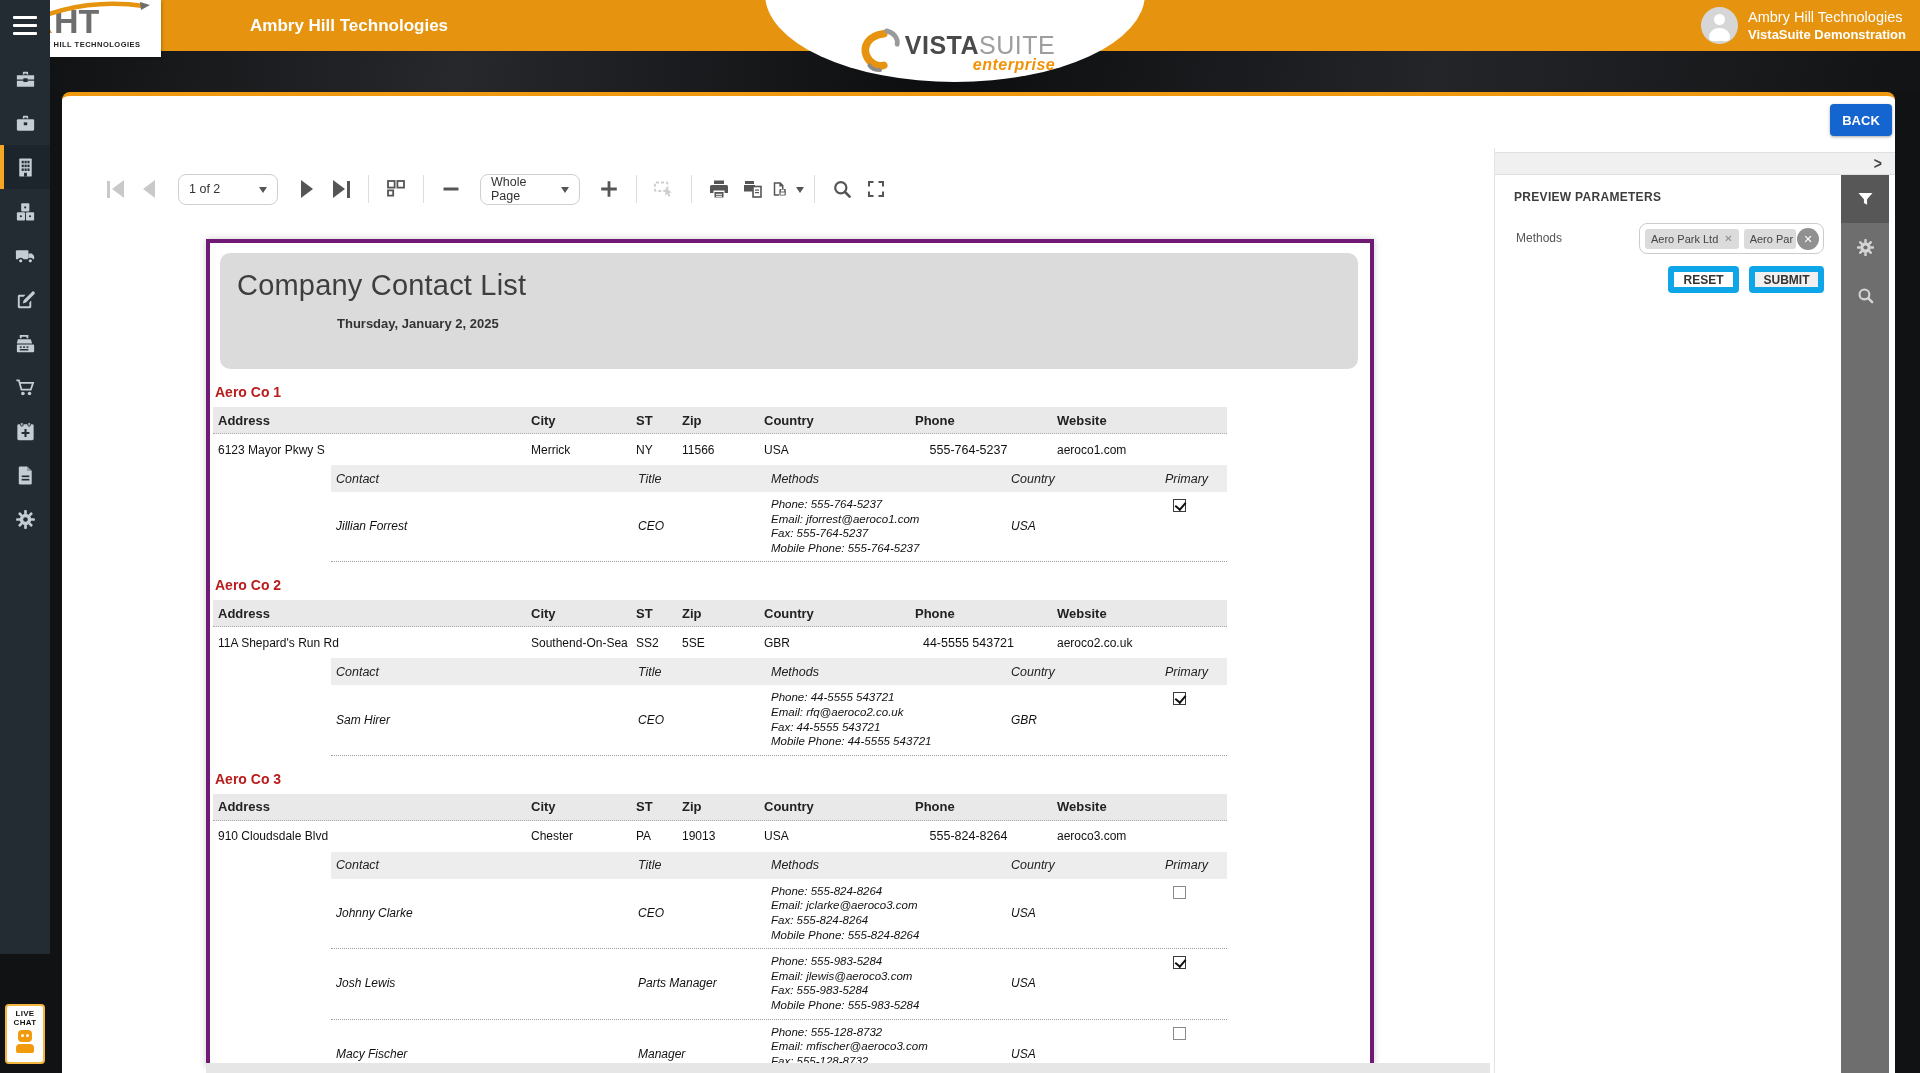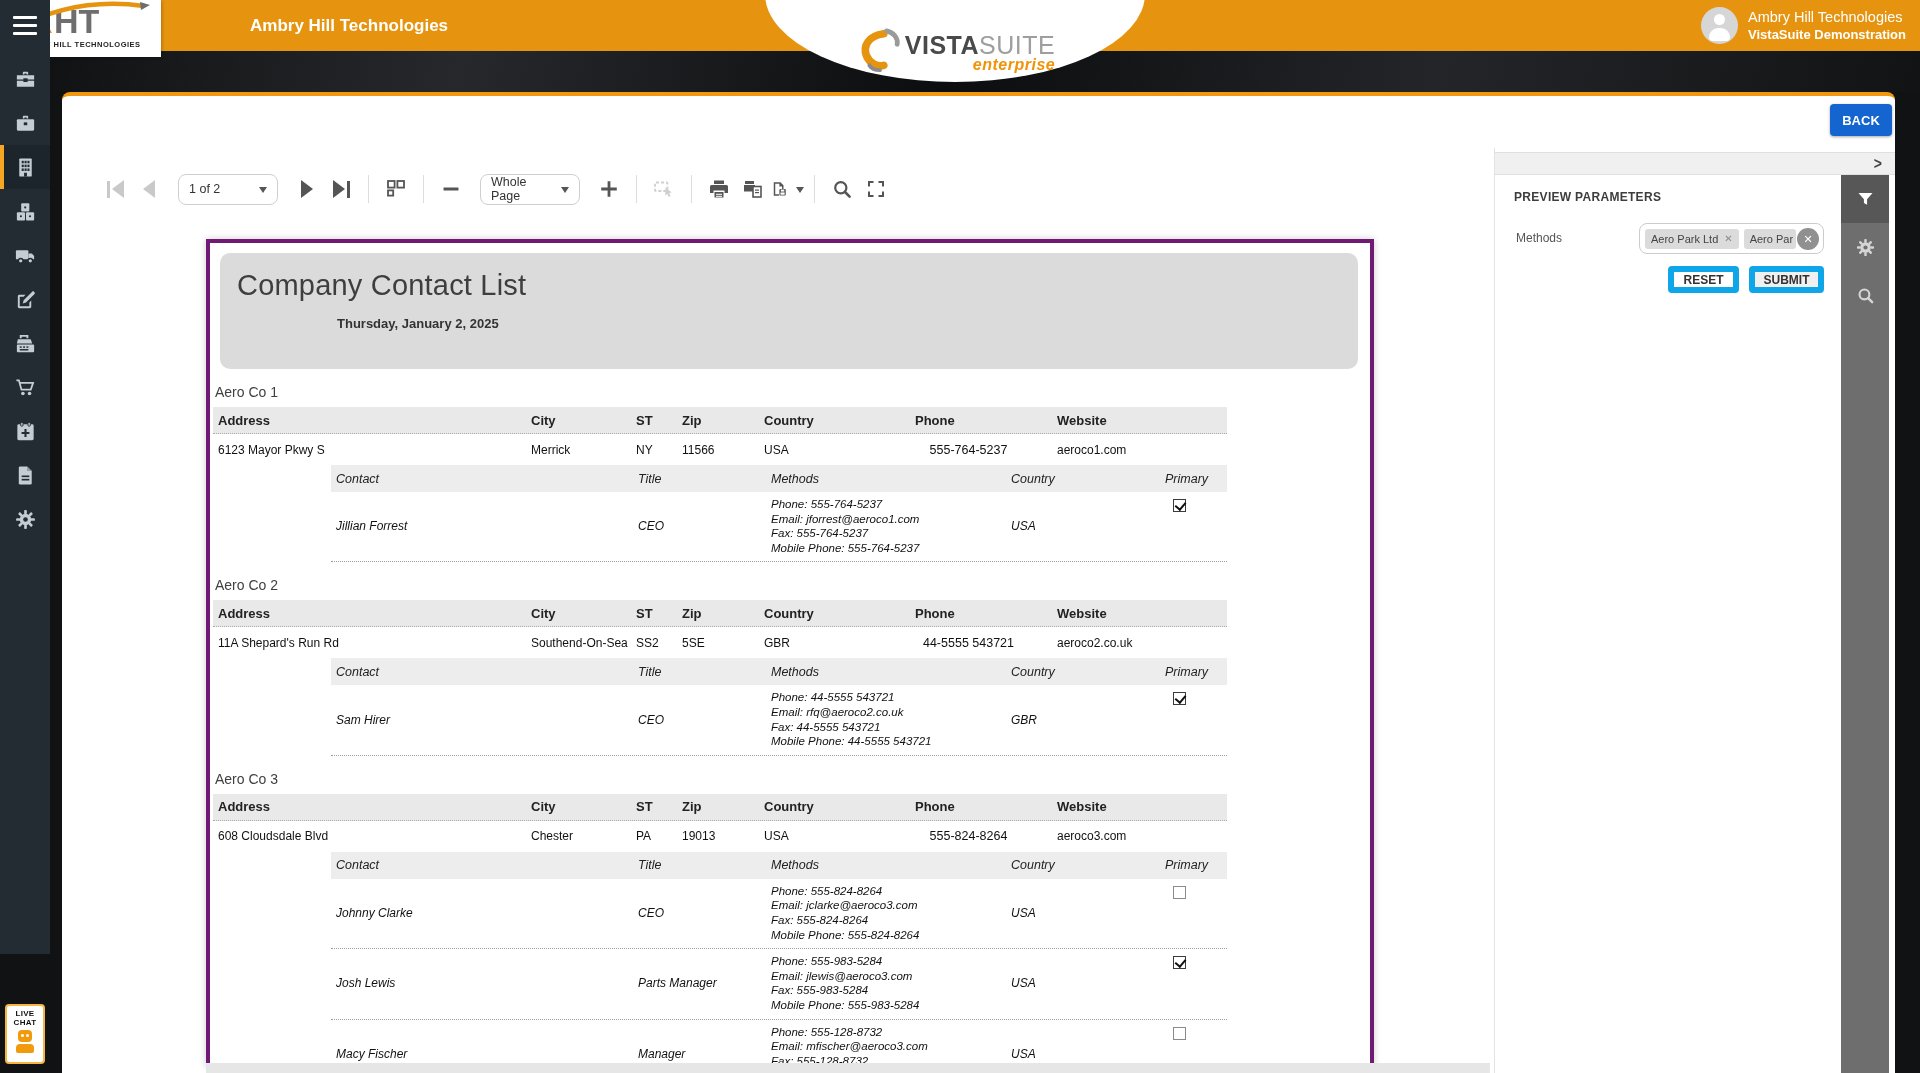--- a/index.html
+++ b/index.html
@@ -69,21 +69,21 @@
   .caret { width:0; height:0; border:4.5px solid transparent; border-top:6px solid #555; margin-top:6px; margin-left:8px; }
   .tb-sep { width:1px; height:28px; background:#DDD; margin:0 10px; }
 
   
   .page { position:absolute; left:144px; top:143px; width:1168px; height:828px; background:#fff;
     border:4px solid #701a75; box-shadow:0 0 7px rgba(0,0,0,.20); overflow:hidden; }
   .rpt-head { margin:10px 12px 0 10px; height:116px; background:#DBDBDB; border-radius:10px; padding:16px 0 0 17px; }
   .rpt-title { font-size:29px; color:#3E3E3E; letter-spacing:.2px; }
   .rpt-date { font-size:13px; font-weight:bold; color:#333; margin:14px 0 0 100px; }
   .company { margin-left:3px; width:1014px; }
-  .c-name { font-size:14px; font-weight:normal; color:#404040; margin:15px 0 7px 2px; }
+  .c-name { font-size:14px; font-weight:bold; color:#b91c1c; margin:15px 0 7px 2px; }
   .addr-grid { display:grid; grid-template-columns:313px 105px 46px 82px 151px 142px 175px; align-items:center; }
   .addr-grid > div { padding-left:5px; }
   .addr-head { height:27px; background:#E9E9E9; border-bottom:1px dotted #ABABAB; font-size:13px; font-weight:bold; color:#222; }
   .addr-row { height:31px; font-size:12px; color:#111; }
   .addr-row .phone { text-align:center; padding-right:30px; font-size:12.5px; }
   .sub { margin-left:118px; width:896px; }
   .cont-grid { display:grid; grid-template-columns:302px 133px 240px 154px 67px; }
   .cont-grid > div { padding-left:5px; }
   .cont-head { height:27px; background:#EDEDED; align-items:center; font-size:12.5px; font-style:italic; color:#222; }
   .cont-row { border-bottom:1px dotted #9C9C9C; padding:5px 0 6px; font-style:italic; font-size:12px; color:#111; min-height:70px; }
@@ -516,21 +516,21 @@
     <div class="addr-grid addr-head">
               <div class="hcell">Address</div>
               <div class="hcell">City</div>
               <div class="hcell">ST</div>
               <div class="hcell">Zip</div>
               <div class="hcell">Country</div>
               <div class="hcell">Phone</div>
               <div class="hcell">Website</div>
             </div>
     <div class="addr-grid addr-row">
-              <div class="address">608 Cloudsdale Blvd</div>
+              <div class="address">910 Cloudsdale Blvd</div>
               <div class="city">Chester</div>
               <div class="st">PA</div>
               <div class="zip">19013</div>
               <div class="country">USA</div>
               <div class="phone">555-824-8264</div>
               <div class="website">aeroco3.com</div>
             </div>
     <div class="sub">
       <div class="cont-grid cont-head">
                 <div class="hcell">Contact</div>

